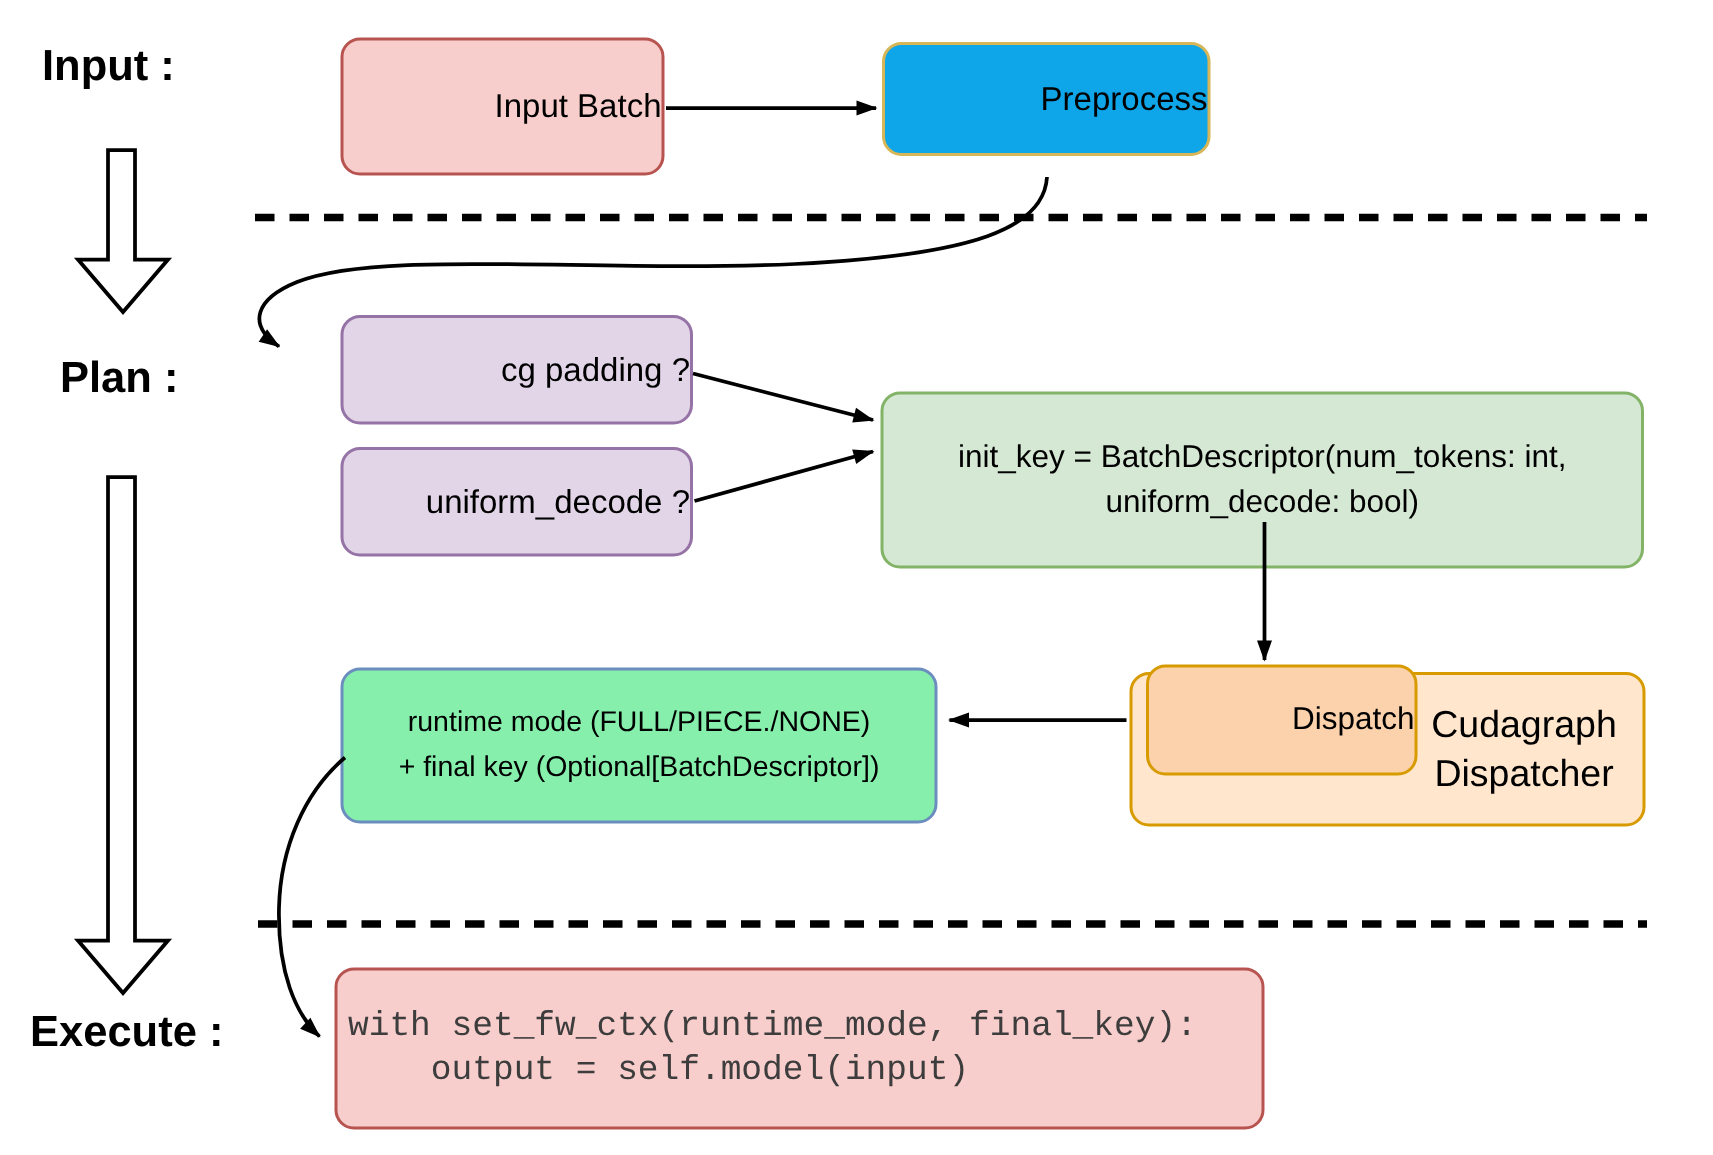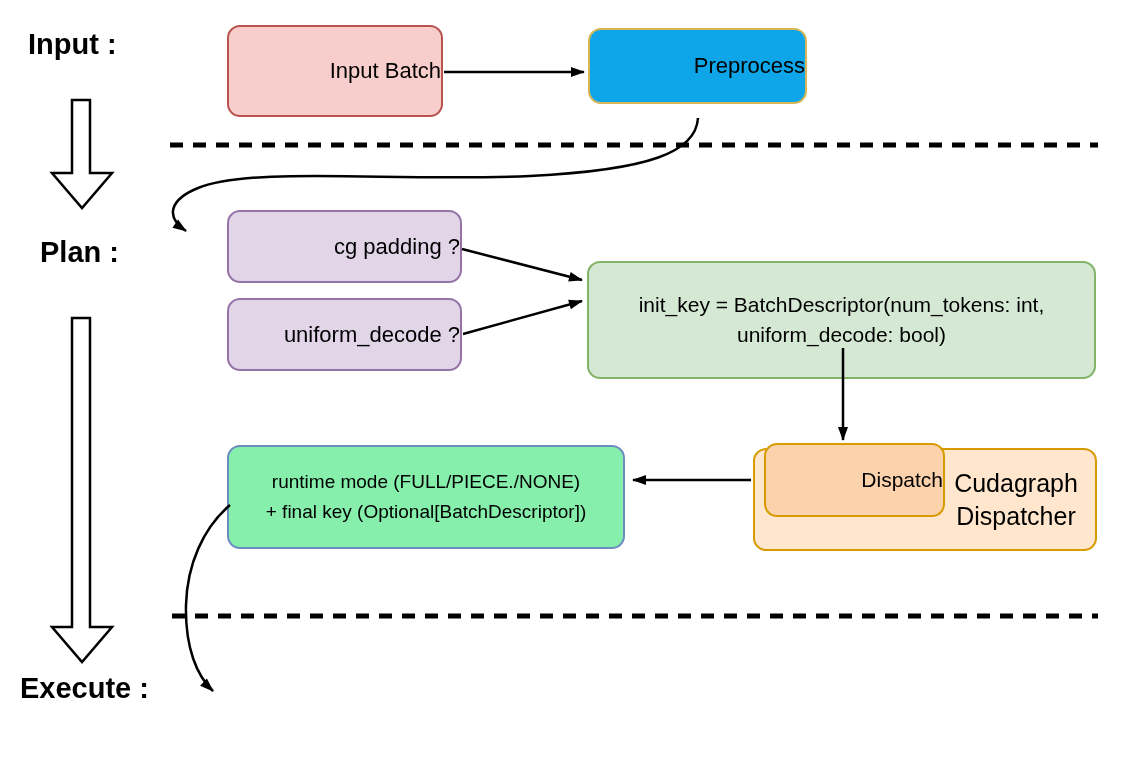--- a/index.html
+++ b/index.html
@@ -135,14 +135,20 @@
     <span>Dispatch</span>
   </div>
 
   <div class="node node-blue" style="left: 227px; top: 445px; width: 398px; height: 104px; background-color: #86efac; border-color: rgb(108, 142, 191);">
     <div class="lines">
       <div>runtime mode (FULL/PIECE./NONE)</div>
       <div>+ final key (Optional[BatchDescriptor])</div>
     </div>
   </div>
 
+  <div class="node node-code" style="left: 223px; top: 645px; width: 620px; height: 108px; background-color: rgb(248, 206, 204); border-color: rgb(184, 84, 80); color: rgb(61, 61, 61);">
+    <div class="lines">
+      <div>with set_fw_ctx(runtime_mode, final_key):</div>
+      <div>    output = self.model(input)</div>
+    </div>
+  </div>
 
 </div>
 
 </body></html>

